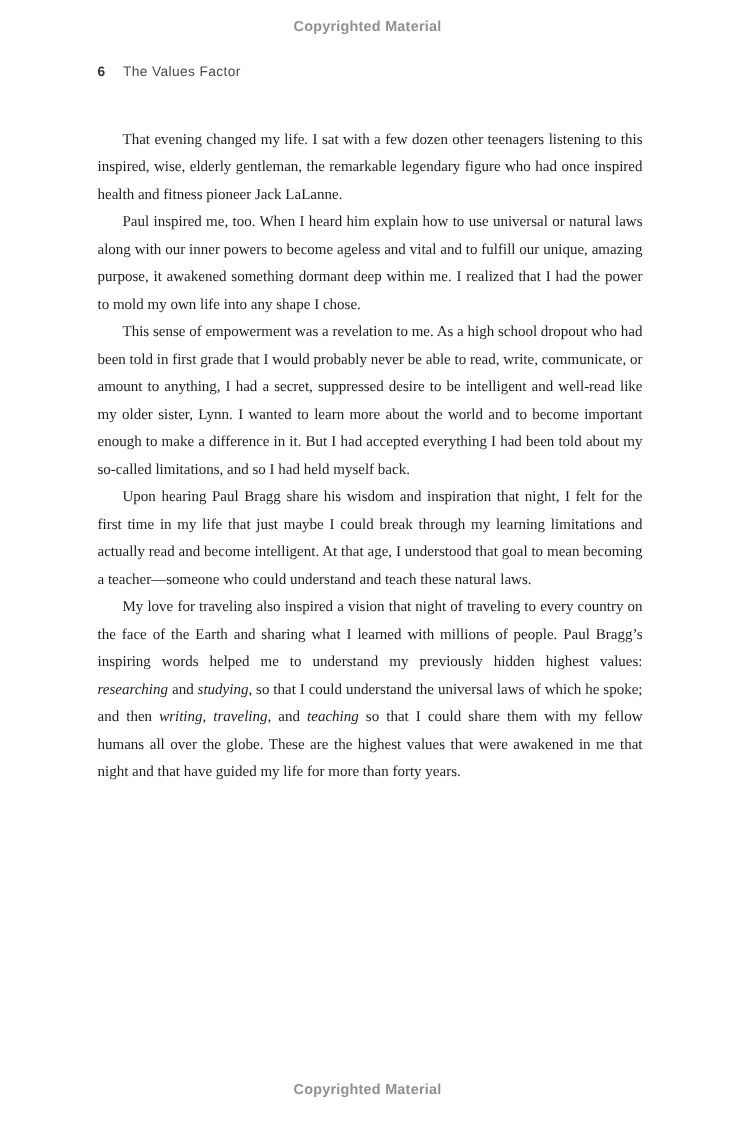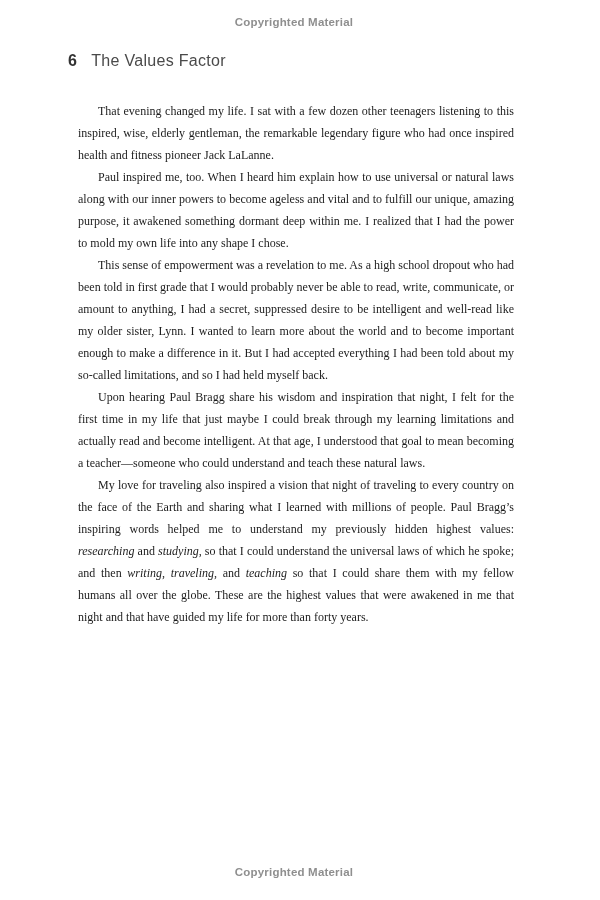--- a/index.html
+++ b/index.html
@@ -24,24 +24,24 @@
     font-size: 11.5px;
     font-weight: bold;
     letter-spacing: 0.2px;
     color: var(--copyright-text, #8f8f8f);
   }
   .copyright.top { top: 16px; }
   .copyright.bottom { top: 866px; }
   .header {
     position: absolute;
     top: 52px;
-    left: 68px;
+    left: 78px;
     font-family: "Liberation Sans", sans-serif;
     color: var(--header-text, #4a4a4a);
-    font-size: 16px;
+    font-size: 11px;
     letter-spacing: 0.3px;
   }
   .pagenum {
     font-weight: bold;
     color: #333333;
     margin-right: 14px;
   }
   .body-block {
     position: absolute;
     top: 100px;

